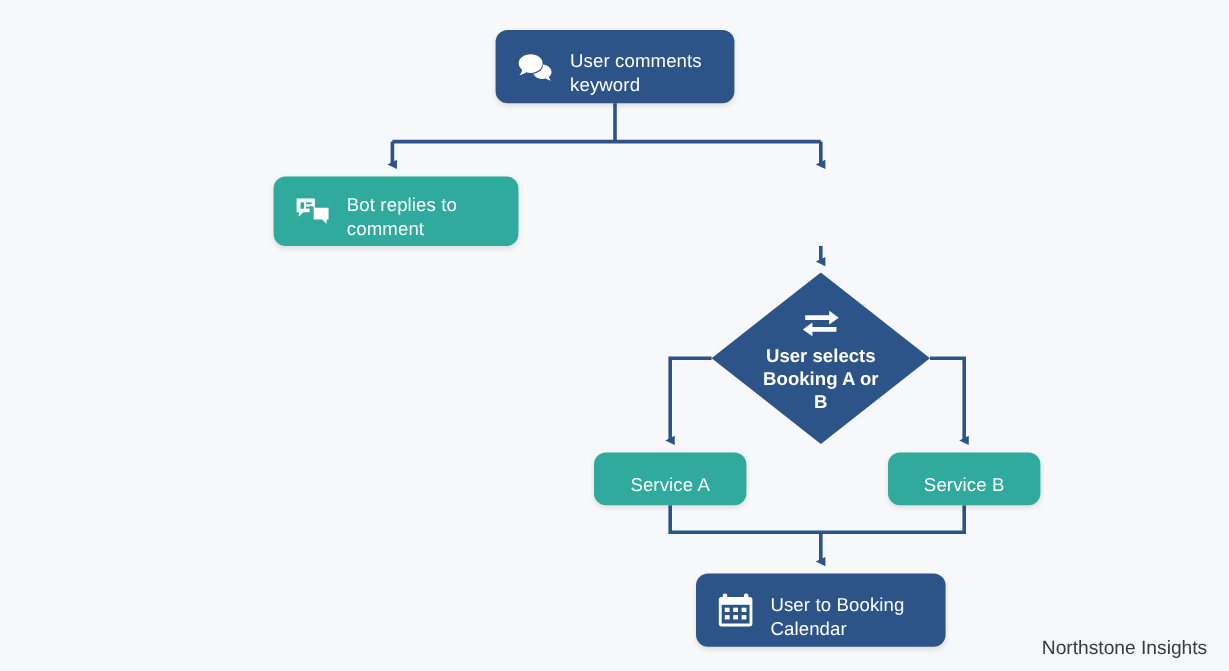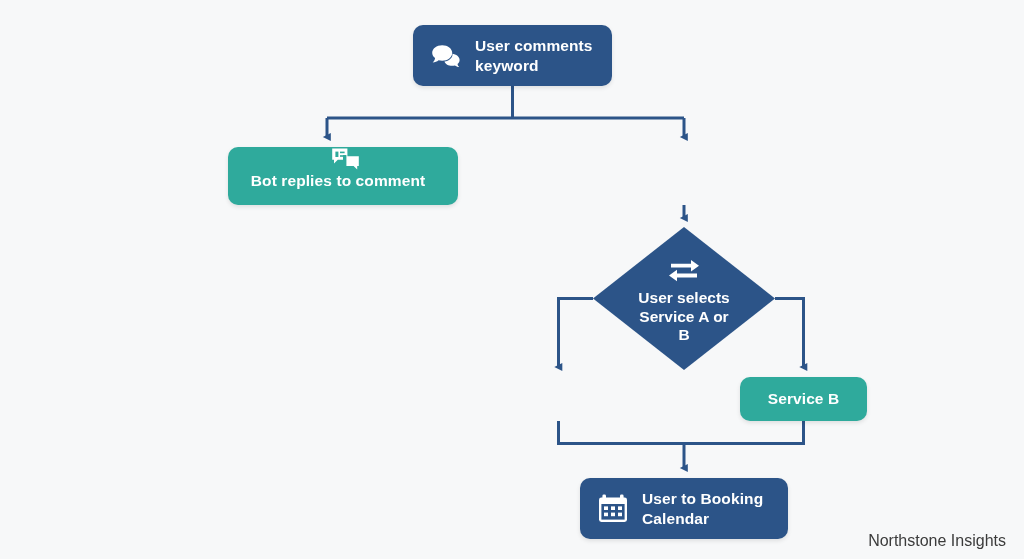--- a/index.html
+++ b/index.html
@@ -48,41 +48,42 @@
   .node .node-icon {
     flex: 0 0 auto;
     display: flex;
     align-items: center;
     justify-content: center;
     margin-left: 18px;
     margin-right: 14px;
   }
   .node .node-label {
     color: #ffffff;
-    font-weight: bold;
+    font-weight: normal;
     font-size: 15.5px;
     line-height: 1.28;
     letter-spacing: 0.1px;
     white-space: pre-line;
     padding-right: 10px;
+    margin-top: 12px;
   }
   .node.centered {
     justify-content: center;
   }
   .node.centered .node-label {
     padding-right: 0;
     text-align: center;
   }
 
   
   #node-user-comments {
     left: 413px; top: 25px; width: 199px; height: 61px;
   }
   #node-bot-replies {
-    left: 228px; top: 147px; width: 230px; height: 58px; flex-direction: column;
+    left: 228px; top: 147px; width: 204px; height: 58px;
   }
   #node-bot-dm {
     left: 584px; top: 147px; width: 200px; height: 58px;
   }
   #node-service-a {
     left: 495px; top: 377px; width: 127px; height: 44px;
   }
   #node-service-b {
     left: 740px; top: 377px; width: 127px; height: 44px;
   }
@@ -218,24 +219,27 @@
 
   <div id="node-decision">
     <div class="diamond-shape"></div>
     <div class="diamond-content">
       <span class="diamond-icon">
         <svg width="34" height="26" viewBox="0 0 34 26" xmlns="http://www.w3.org/2000/svg">
           <path d="M4,7.8 L24,7.8 L24,4.0 L32,9.7 L24,15.4 L24,11.6 L4,11.6 Z" fill="#ffffff"></path>
           <path d="M30,17.6 L10,17.6 L10,13.8 L2,19.5 L10,25.2 L10,21.4 L30,21.4 Z" fill="#ffffff"></path>
         </svg>
       </span>
-      <span class="diamond-label">User selects Service A or B</span>
+      <span class="diamond-label">User selects Booking A or B</span>
     </div>
   </div>
 
+  <div class="node teal centered" id="node-service-a">
+    <span class="node-label">Service A</span>
+  </div>
 
   <div class="node teal centered" id="node-service-b">
     <span class="node-label">Service B</span>
   </div>
 
   <div class="node navy" id="node-booking">
     <span class="node-icon">
       <svg width="30" height="29" viewBox="0 0 30 29" xmlns="http://www.w3.org/2000/svg">
         <rect x="4.4" y="0.6" width="3.6" height="5.6" rx="1.4" fill="#ffffff"></rect>
         <rect x="22.0" y="0.6" width="3.6" height="5.6" rx="1.4" fill="#ffffff"></rect>

